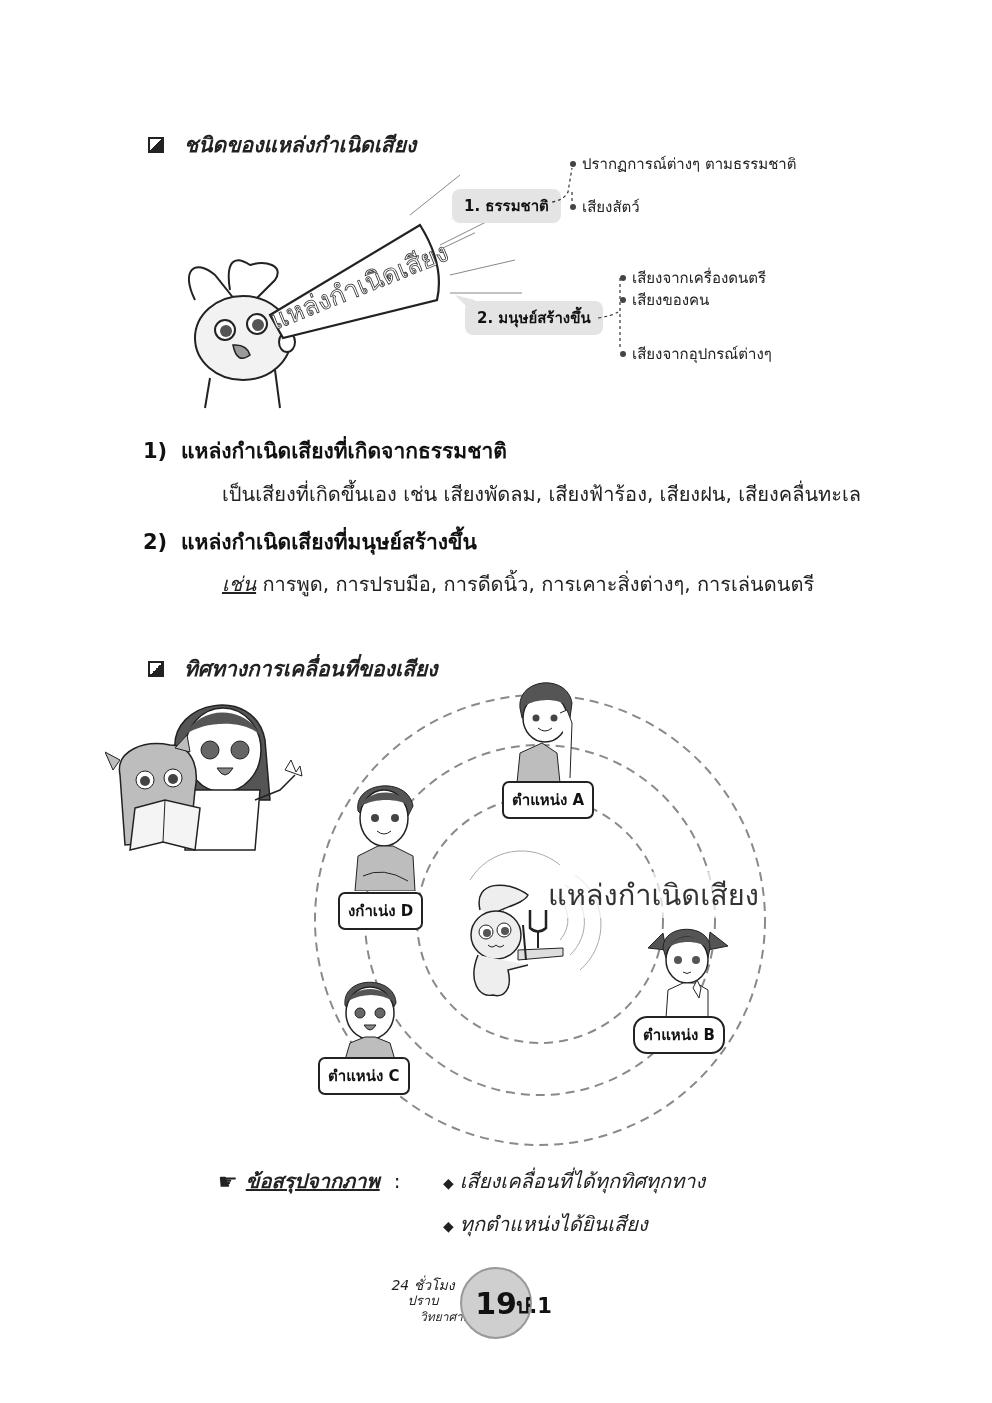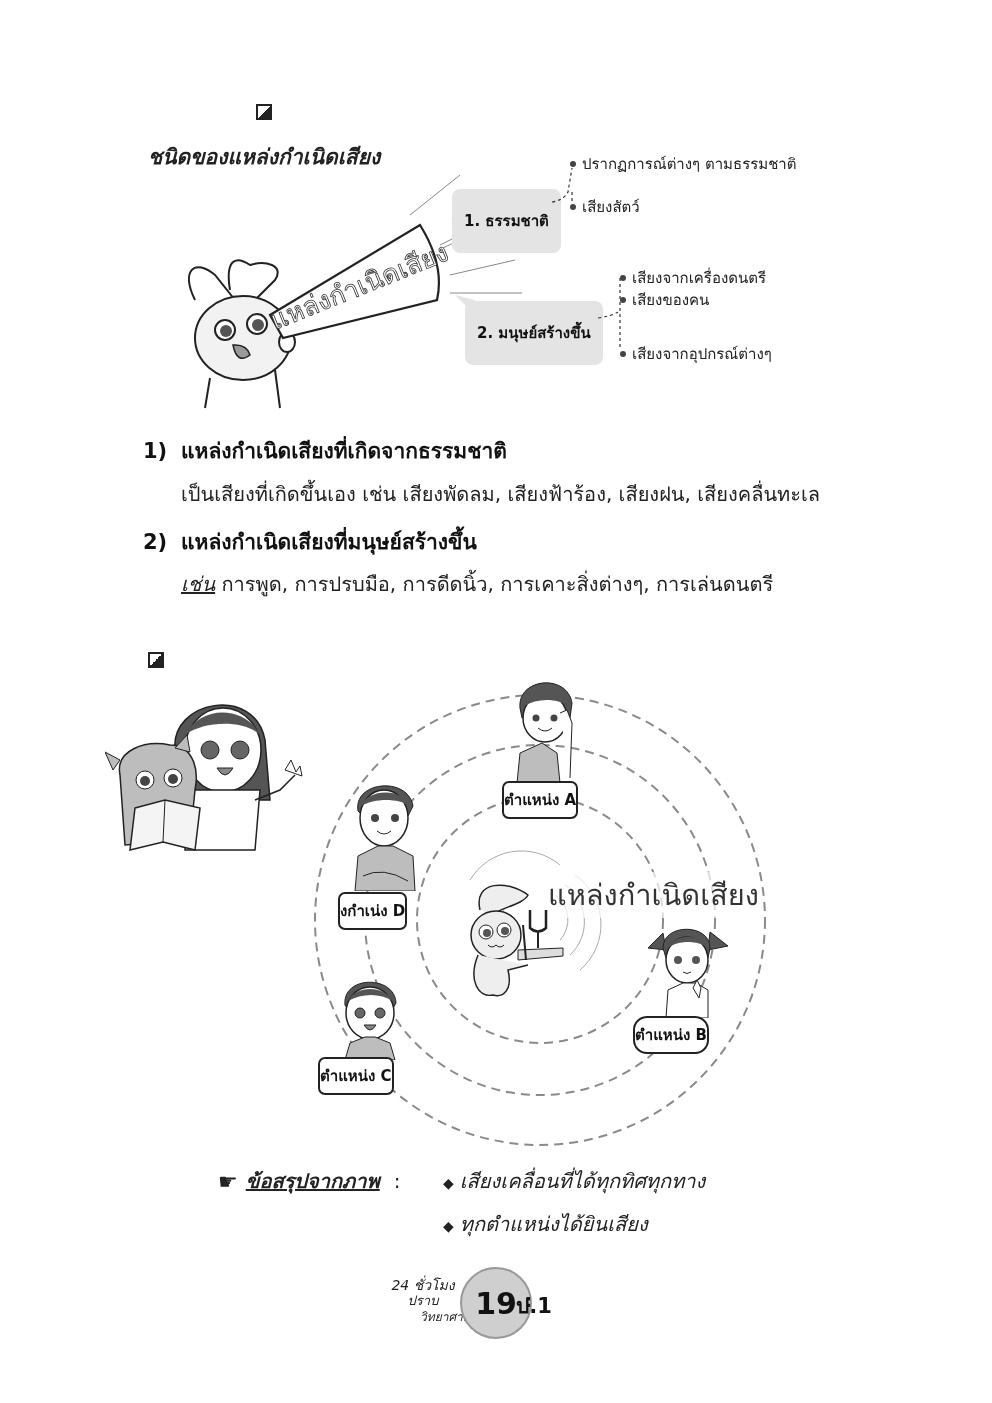--- a/index.html
+++ b/index.html
@@ -3,40 +3,40 @@
 <meta charset="utf-8">
 <style>
   html, body { margin:0; padding:0; background:#ffffff; }
   body { width:992px; height:1403px; position:relative; overflow:hidden;
          font-family:"DejaVu Sans", "Liberation Sans", sans-serif; color:#1a1a1a; }
   .abs { position:absolute; }
   .sec-head { position:absolute; display:flex; align-items:center; gap:20px;
               font-size:21px; font-weight:bold; font-style:italic; color:#222; }
   .sec-box { width:16px; height:16px; border:2px solid #222; box-sizing:border-box;
              background:linear-gradient(135deg, #fff 50%, #222 50%); }
-  .pill { position:absolute; background:#e4e4e4; border-radius:8px; padding:20px 12px;
+  .pill { position:absolute; background:#e4e4e4; border-radius:8px; padding:5px 12px;
           font-weight:bold; font-size:15px; color:#111; }
   .leaf { position:absolute; font-size:15px; color:#222; display:flex; align-items:center; gap:6px; }
   .dot { width:6px; height:6px; border-radius:50%; background:#444; display:inline-block; }
   .item-title { position:absolute; font-size:21px; font-weight:bold; color:#111; }
   .item-num { display:inline-block; width:38px; }
-  .item-body { position:absolute; font-size:20px; color:#222; }
+  .item-body { position:absolute; font-size:20px; color:#222;margin-left:41px; }
   .pos-label { position:absolute; background:#fff; border:2px solid #222; border-radius:7px;
-               font-weight:bold; font-size:15px; padding:5px 0; color:#111; }
+               font-weight:bold; font-size:15px; padding:5px 8px; color:#111; }
   .concl { position:absolute; font-size:20px; color:#222; }
   .footer-left { position:absolute; font-style:italic; font-size:13px; text-align:center; line-height:16px; color:#222; }
   .page-circle { position:absolute; width:68px; height:68px; border-radius:50%;
                  background:#cfcfcf; border:2px solid #999; display:flex; align-items:center;
                  justify-content:center; font-size:30px; font-weight:bold; color:#111; }
   .grade { position:absolute; font-size:21px; font-weight:bold; color:#111; }
 </style>
 </head>
 <body>
 
-<div class="sec-head" style="left:148px; top:104px;flex-direction:column;">
+<div class="sec-head" style="left:148px; top:128px;">
   <span class="sec-box"></span>
   <span>ชนิดของแหล่งกำเนิดเสียง</span>
 </div>
 
 <svg class="abs" style="left:175px; top:220px;" width="300" height="190" viewBox="0 0 300 190">
 
   <path d="M20,80 C5,50 20,38 40,55 L60,80" fill="#fff" stroke="#222" stroke-width="2"></path>
   <path d="M55,70 C50,40 60,35 75,45 C90,40 110,45 100,60 L80,80" fill="#fff" stroke="#222" stroke-width="2"></path>
 
   <ellipse cx="68" cy="118" rx="48" ry="42" fill="#f2f2f2" stroke="#222" stroke-width="2"></ellipse>
@@ -104,20 +104,21 @@
 
 <div class="item-title" style="left:143px; top:525px;">
   <span class="item-num">2)</span><span>แหล่งกำเนิดเสียงที่มนุษย์สร้างขึ้น</span>
 </div>
 <div class="item-body" style="left:181px; top:568px;">
   <span style="font-style:italic; text-decoration:underline;">เช่น</span><span> การพูด, การปรบมือ, การดีดนิ้ว, การเคาะสิ่งต่างๆ, การเล่นดนตรี</span>
 </div>
 
 <div class="sec-head" style="left:148px; top:652px;">
   <span class="sec-box"></span>
+  <span>ทิศทางการเคลื่อนที่ของเสียง</span>
 </div>
 
 <svg class="abs" style="left:105px; top:690px;" width="200" height="165" viewBox="0 0 200 165">
 
   <path d="M70,60 C65,10 150,-5 160,50 L165,110 L80,110 Z" fill="#555" stroke="#222" stroke-width="1.5"></path>
   <ellipse cx="118" cy="60" rx="38" ry="42" fill="#fff" stroke="#222" stroke-width="1.5"></ellipse>
   <path d="M80,45 C95,15 140,15 155,45 C140,30 100,30 80,45 Z" fill="#555"></path>
   <circle cx="105" cy="60" r="9" fill="#666" stroke="#222"></circle>
   <circle cx="135" cy="60" r="9" fill="#666" stroke="#222"></circle>
   <path d="M112,78 Q120,92 128,78 Z" fill="#888" stroke="#222"></path>

